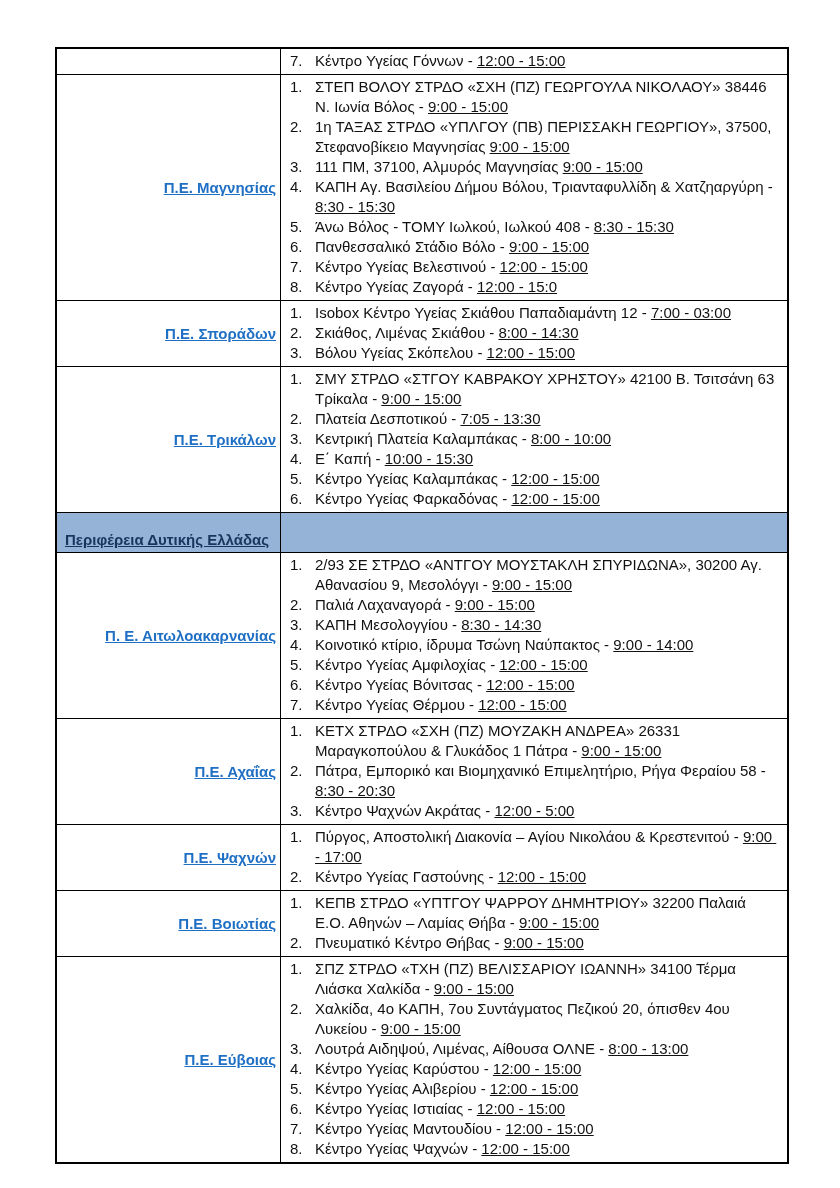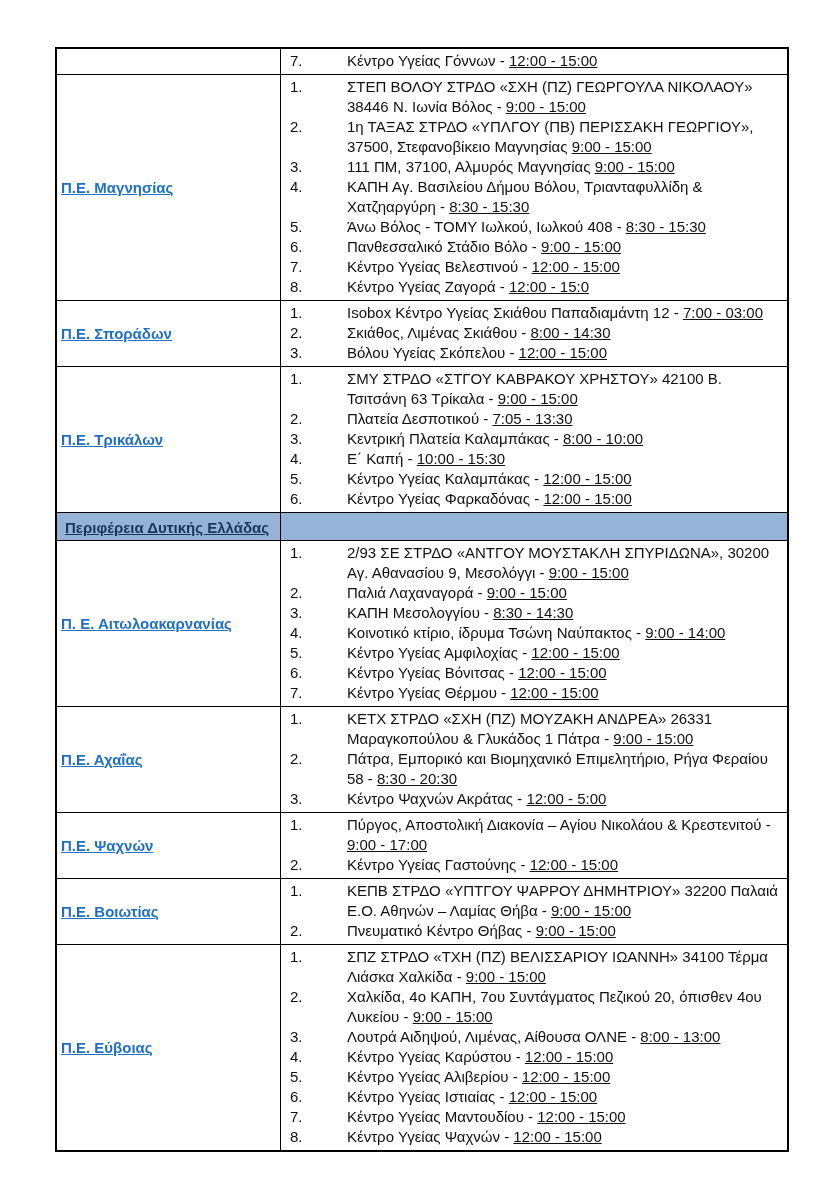--- a/index.html
+++ b/index.html
@@ -10,36 +10,36 @@
     color:#111111;
   }
   table.loc-table {
     border-collapse:collapse; width:734px; table-layout:fixed;
     border:2px solid var(--border-color,#000);
   }
   table.loc-table td {
     border:1.5px solid var(--border-color,#000);
     vertical-align:middle; overflow:hidden;
   }
-  td.region-cell { width:215px; text-align:left; padding:10px 4px; }
+  td.region-cell { width:215px; text-align:right; padding:10px 4px; }
   td.items-cell  { padding:2px 8px 3px 0; }
   .region-label {
     font-weight:bold; font-size:15px;
     text-decoration:underline; color:var(--link-blue,#1F6FC5);
     cursor:pointer;
   }
   tr.section-row td { background:var(--section-bg,#95B3D7); }
-  td.section-left  { width:215px; padding:6px 4px 3px 8px;margin-top:12px; }
+  td.section-left  { width:215px; padding:18px 4px 3px 8px;margin-top:12px; }
   .section-label {
     font-weight:bold; font-size:15px;
     text-decoration:underline; color:var(--section-text,#17365D);
   }
   .item { display:flex; font-size:15px; line-height:20px; }
   .item-num  { flex:0 0 25px; padding-left:9px; box-sizing:content-box; }
-  .item-body { flex:1 1 auto; min-width:0;margin-left:32px; }
+  .item-body { flex:1 1 auto; min-width:0; }
   .item-text, .item-sep { white-space:pre-wrap; }
   .item-time { text-decoration:underline; white-space:pre-wrap; }
 </style>
 </head>
 <body>
 
 <div class="sheet">
   <table class="loc-table">
     <tbody>
         <tr>

